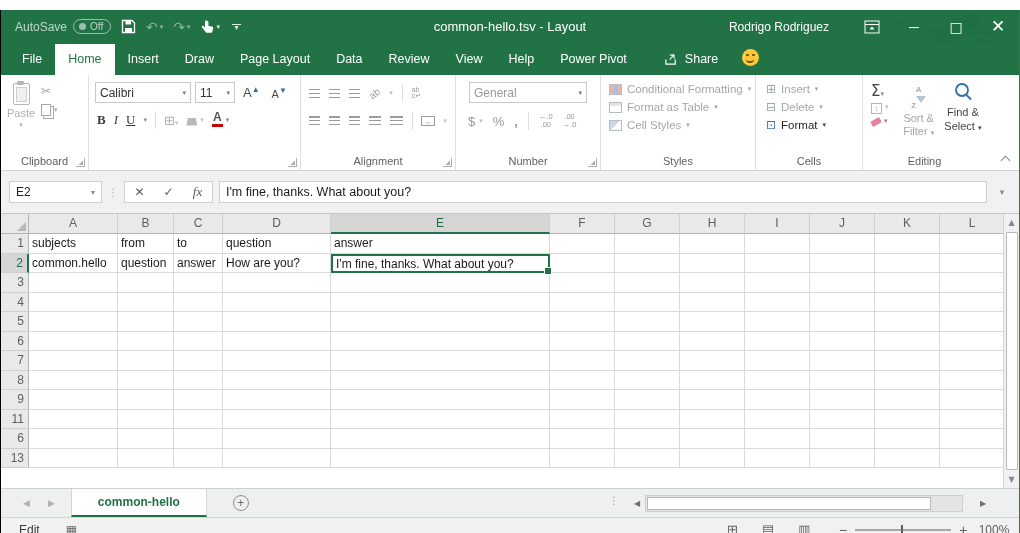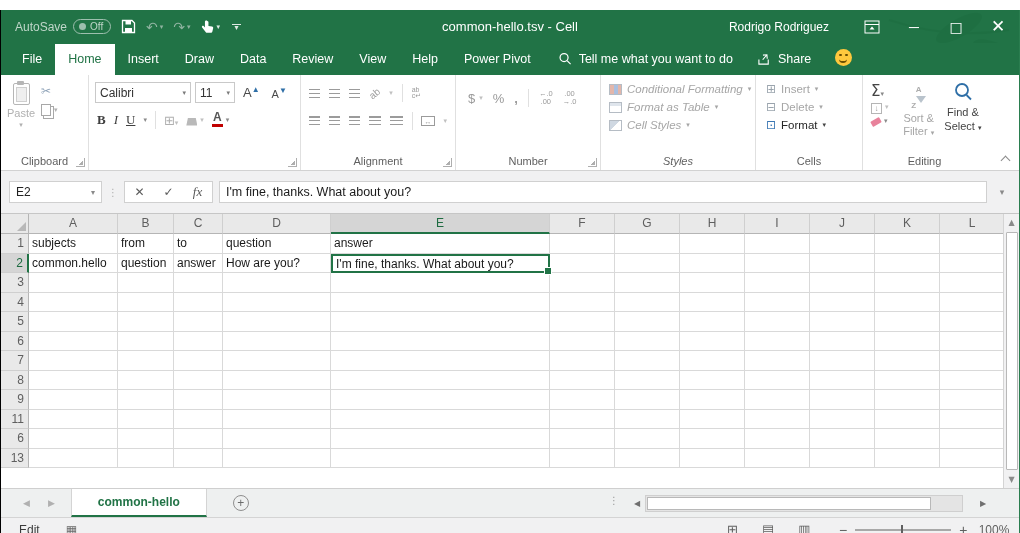--- a/index.html
+++ b/index.html
@@ -78,21 +78,21 @@
   .bars.tall { height:10px; }
   .abrot { color:#9b9b9b; font-size:10px; transform:rotate(-40deg); }
   .wrapico { font-size:7px; color:#9b9b9b; line-height:.9; text-align:left; }
   .mergeico { width:15px; height:10px; border:1px solid #9b9b9b; display:flex; align-items:center; justify-content:center; font-size:7px; color:#9b9b9b; }
 
   .g-number { width:145px; }
   .numfmt { width:118px; margin:2px auto 0; color:#9a9a9a; }
   .numrow { display:flex; align-items:center; gap:10px; padding:9px 12px 0; color:#9a9a9a; font-size:13px; }
   .decico { font-size:7.5px; color:#9a9a9a; line-height:1.1; text-align:center; }
 
-  .g-styles { width:155px;font-style:italic; }
+  .g-styles { width:155px; }
   .stylelist { display:flex; flex-direction:column; gap:6px; padding:3px 0 0 8px; }
   .styleitem { display:flex; align-items:center; gap:5px; font-size:11.5px; color:#a6a6a6; }
   .minitable { width:13px; height:11px; border:1px solid #b5bcc4; background:linear-gradient(#dfe5ec 0 3px,#fff 3px); flex:none; }
   .minitable.cf { background:linear-gradient(90deg,#e3b6aa 0 4px,#aabfdf 4px 8px,#e3b6aa 8px); }
   .minitable.cs { background:linear-gradient(135deg,#cfd8e2 0 50%,#fff 50%); }
 
   .g-cells { width:107px; }
   .celllist { display:flex; flex-direction:column; gap:6px; padding:3px 0 0 10px; }
   .cellitem { display:flex; align-items:center; gap:5px; font-size:11.5px; color:#a6a6a6; }
   .cellitem.on { color:#262626; }
@@ -203,21 +203,21 @@
         <svg width="14" height="15" viewBox="0 0 16 16">
             <path d="M6 1c-1 0-1.5.7-1.5 1.5V9L3 7.5C2.3 6.8 1 7.3 1 8.4c0 .3.1.6.3.8l4.2 5.3c.3.4.8.6 1.3.6h4.4c.9 0 1.6-.6 1.8-1.4l.9-3.8c.2-.9-.4-1.8-1.3-1.9l-4.1-.6V2.5C7.5 1.7 7 1 6 1z" fill="#fff"></path>
           </svg>
         <span class="dd" style="color:#dfe9e3">▾</span>
       </span>
       <span class="qat-more">
           <span style="width:9px;border-top:1.5px solid #dfe9e3;height:2px"></span>
           <span>▾</span>
         </span>
     </div>
-    <div class="title-center">common-hello.tsv - Cell</div>
+    <div class="title-center">common-hello.tsv - Layout</div>
     <div class="tb-right">
       <span class="username">Rodrigo Rodriguez</span>
       <span class="winbtn">
         <svg width="16" height="14" viewBox="0 0 16 14">
             <rect x="1" y="1" width="14" height="12" fill="none" stroke="#fff"></rect>
             <line x1="1" y1="4.5" x2="15" y2="4.5" stroke="#fff"></line>
             <path d="M8 6.5 L10.5 9.5 H5.5 Z" fill="#fff"></path>
           </svg>
       </span>
       <span class="winbtn">─</span>
@@ -227,32 +227,26 @@
       <span class="winbtn close">✕</span>
     </div>
   </div>
 
   <div class="tabrow">
     <div class="rtabs">
       <span class="rtab">File</span>
       <span class="rtab active">Home</span>
       <span class="rtab">Insert</span>
       <span class="rtab">Draw</span>
+      <span class="rtab">Page Layout</span>
       <span class="rtab">Data</span>
       <span class="rtab">Review</span>
       <span class="rtab">View</span>
       <span class="rtab">Help</span>
       <span class="rtab">Power Pivot</span>
-    </div>
-    <div class="tellme" style="align-self:center">
-      <svg width="14" height="14" viewBox="0 0 15 15">
-          <circle cx="6.5" cy="6" r="4.3" fill="none" stroke="#fff" stroke-width="1.3"></circle>
-          <line x1="9.7" y1="9.2" x2="13.5" y2="13" stroke="#fff" stroke-width="1.3"></line>
-        </svg>
-      <span>Tell me what you want to do</span>
     </div>
     <div class="share" style="align-self:center">
       <svg width="15" height="14" viewBox="0 0 16 15">
           <path d="M2 8v5h10V8" fill="none" stroke="#fff" stroke-width="1.2"></path>
           <path d="M5 5l3-3 3 3M8 2v7" fill="none" stroke="#fff" stroke-width="1.2" transform="rotate(40 8 6)"></path>
         </svg>
       <span>Share</span>
     </div>
     <span class="smiley"></span>
   </div>
@@ -329,20 +323,24 @@
         <span class="bars tall" style="width:14px"></span>
         <span class="sep-v"></span>
         <span class="mergeico">↔</span>
           <span class="dd" style="color:#c0c0c0">▾</span>
       </div>
       <div class="rg-label"><span>Alignment</span></div>
       <span class="launcher"></span>
     </div>
 
     <div class="rgroup g-number">
+      <div class="combo numfmt">
+          <span>General</span>
+          <span class="dd">▾</span>
+        </div>
       <div class="numrow">
         <span>$</span>
           <span class="dd" style="color:#c0c0c0;margin-left:-6px">▾</span>
         <span>%</span>
         <span style="font-weight:bold">,</span>
         <span class="sep-v"></span>
         <span class="decico">←.0<br>.00</span>
         <span class="decico">.00<br>→.0</span>
       </div>
       <div class="rg-label"><span>Number</span></div>

